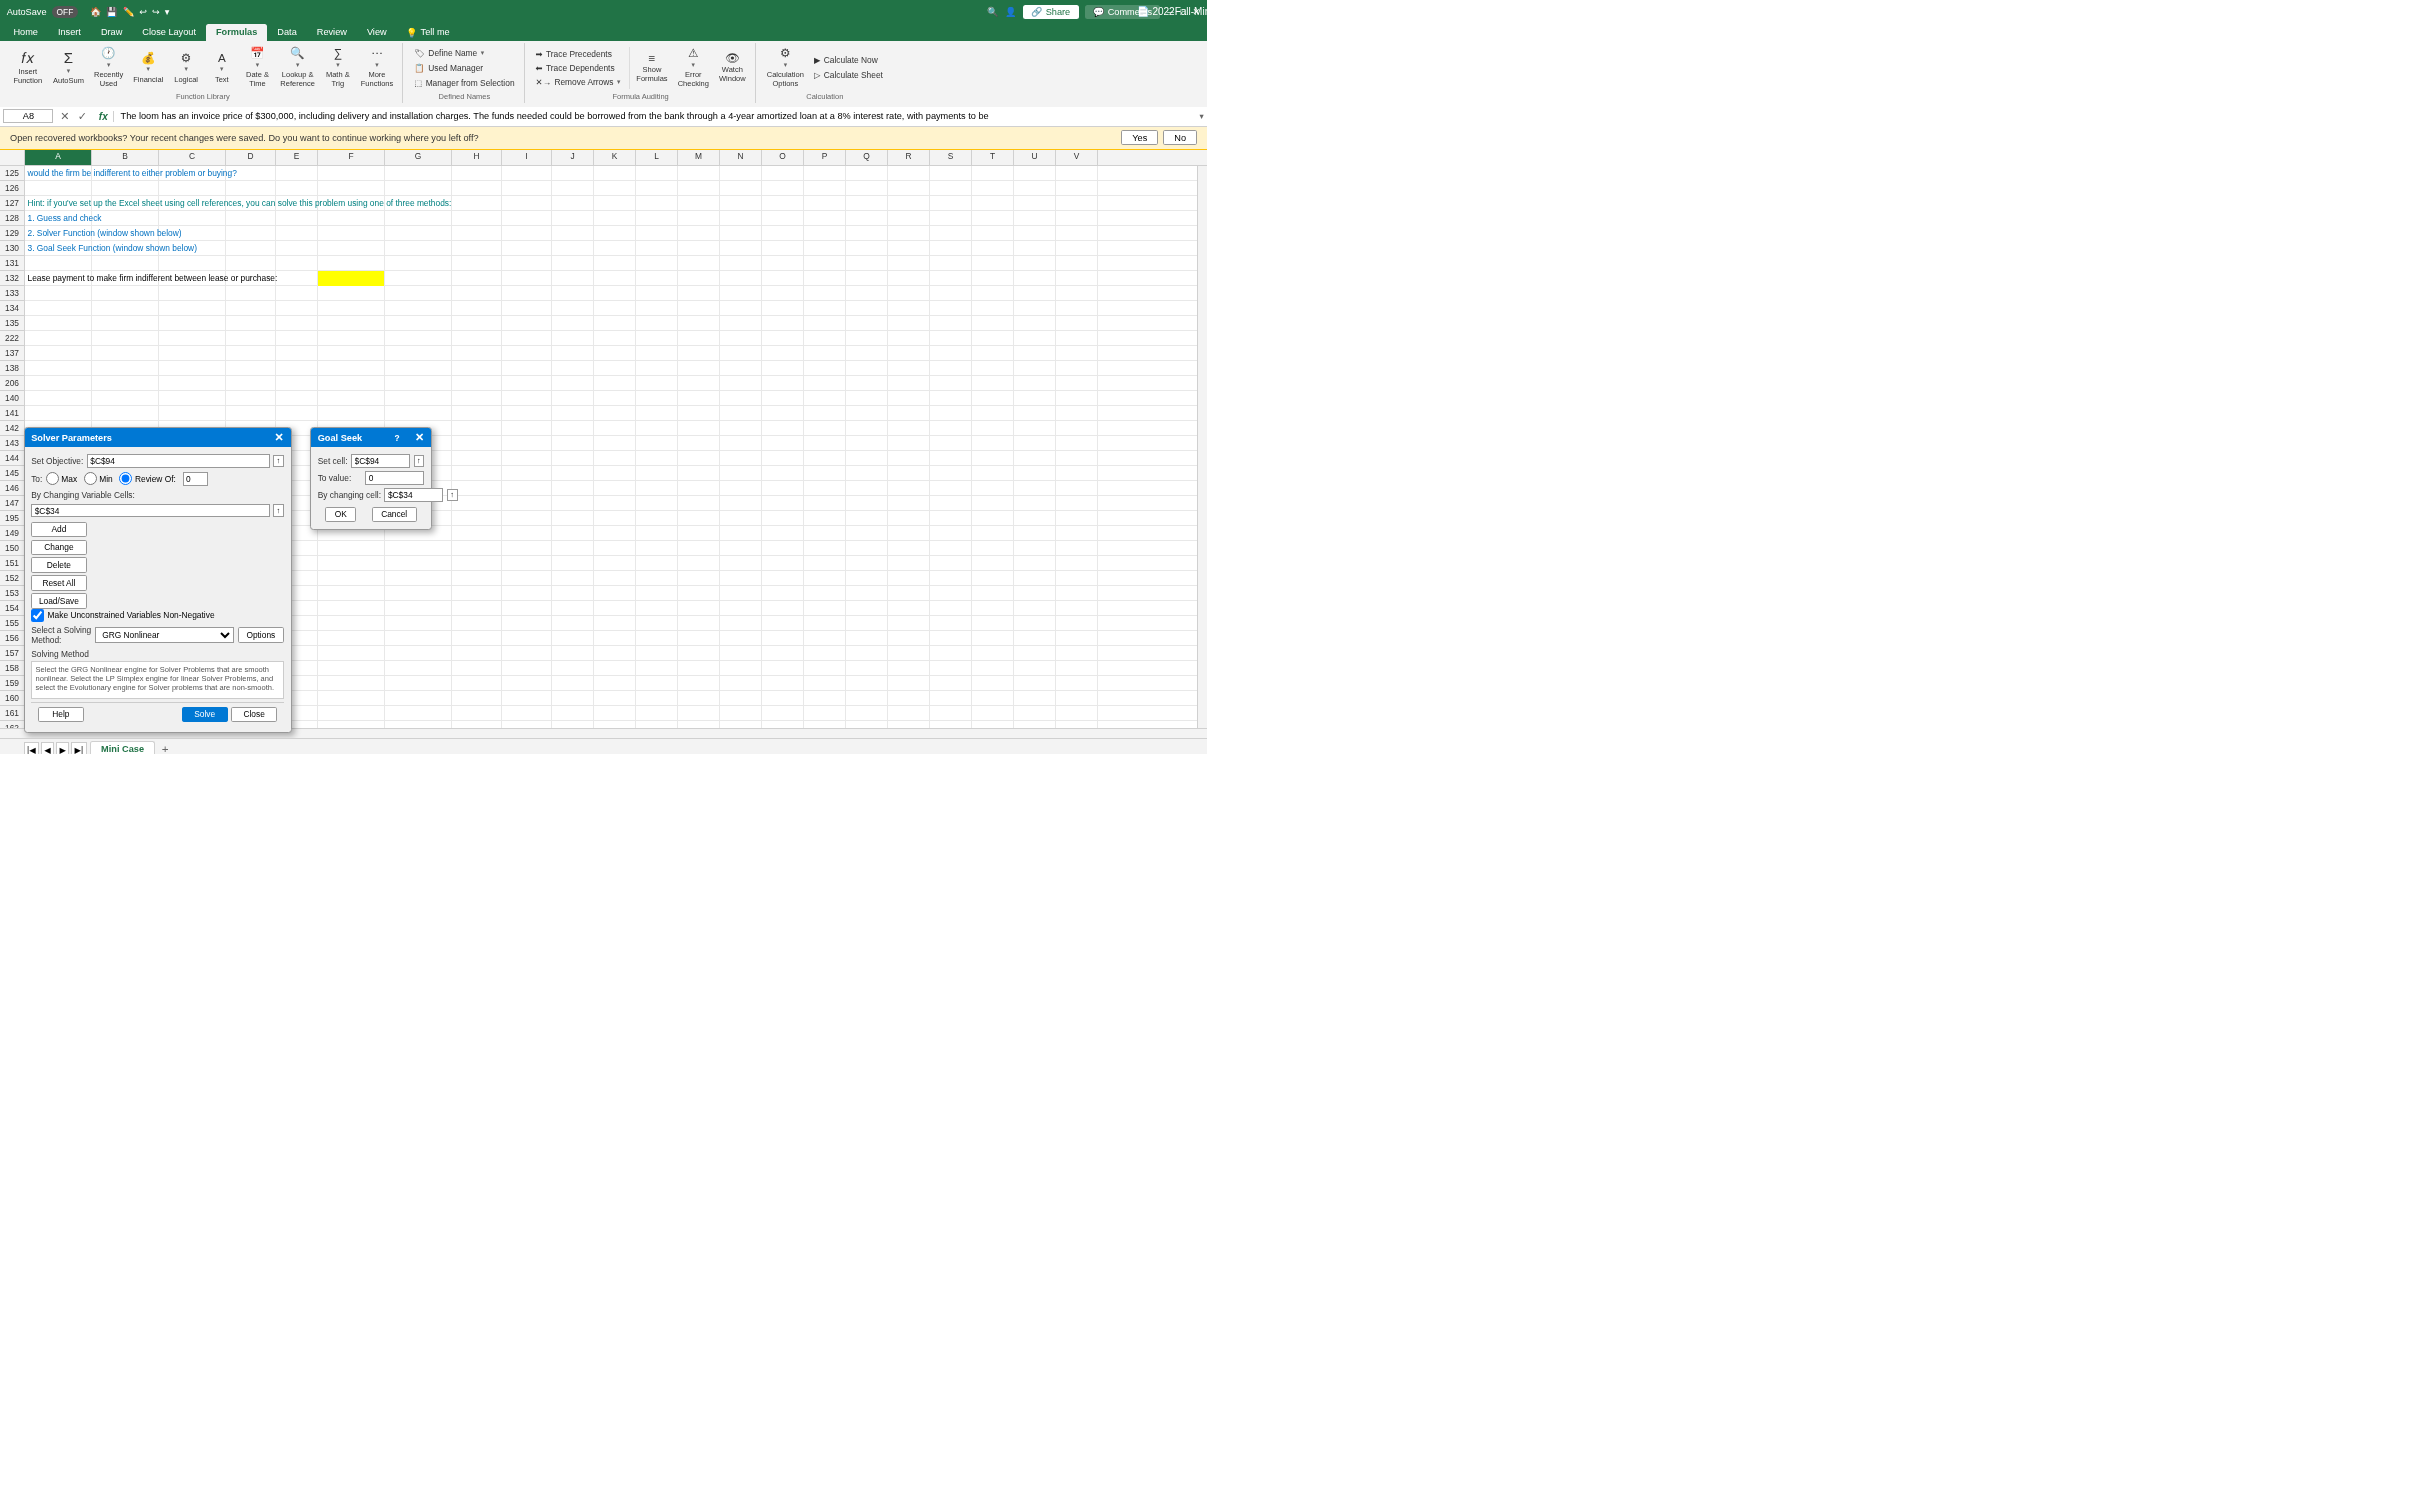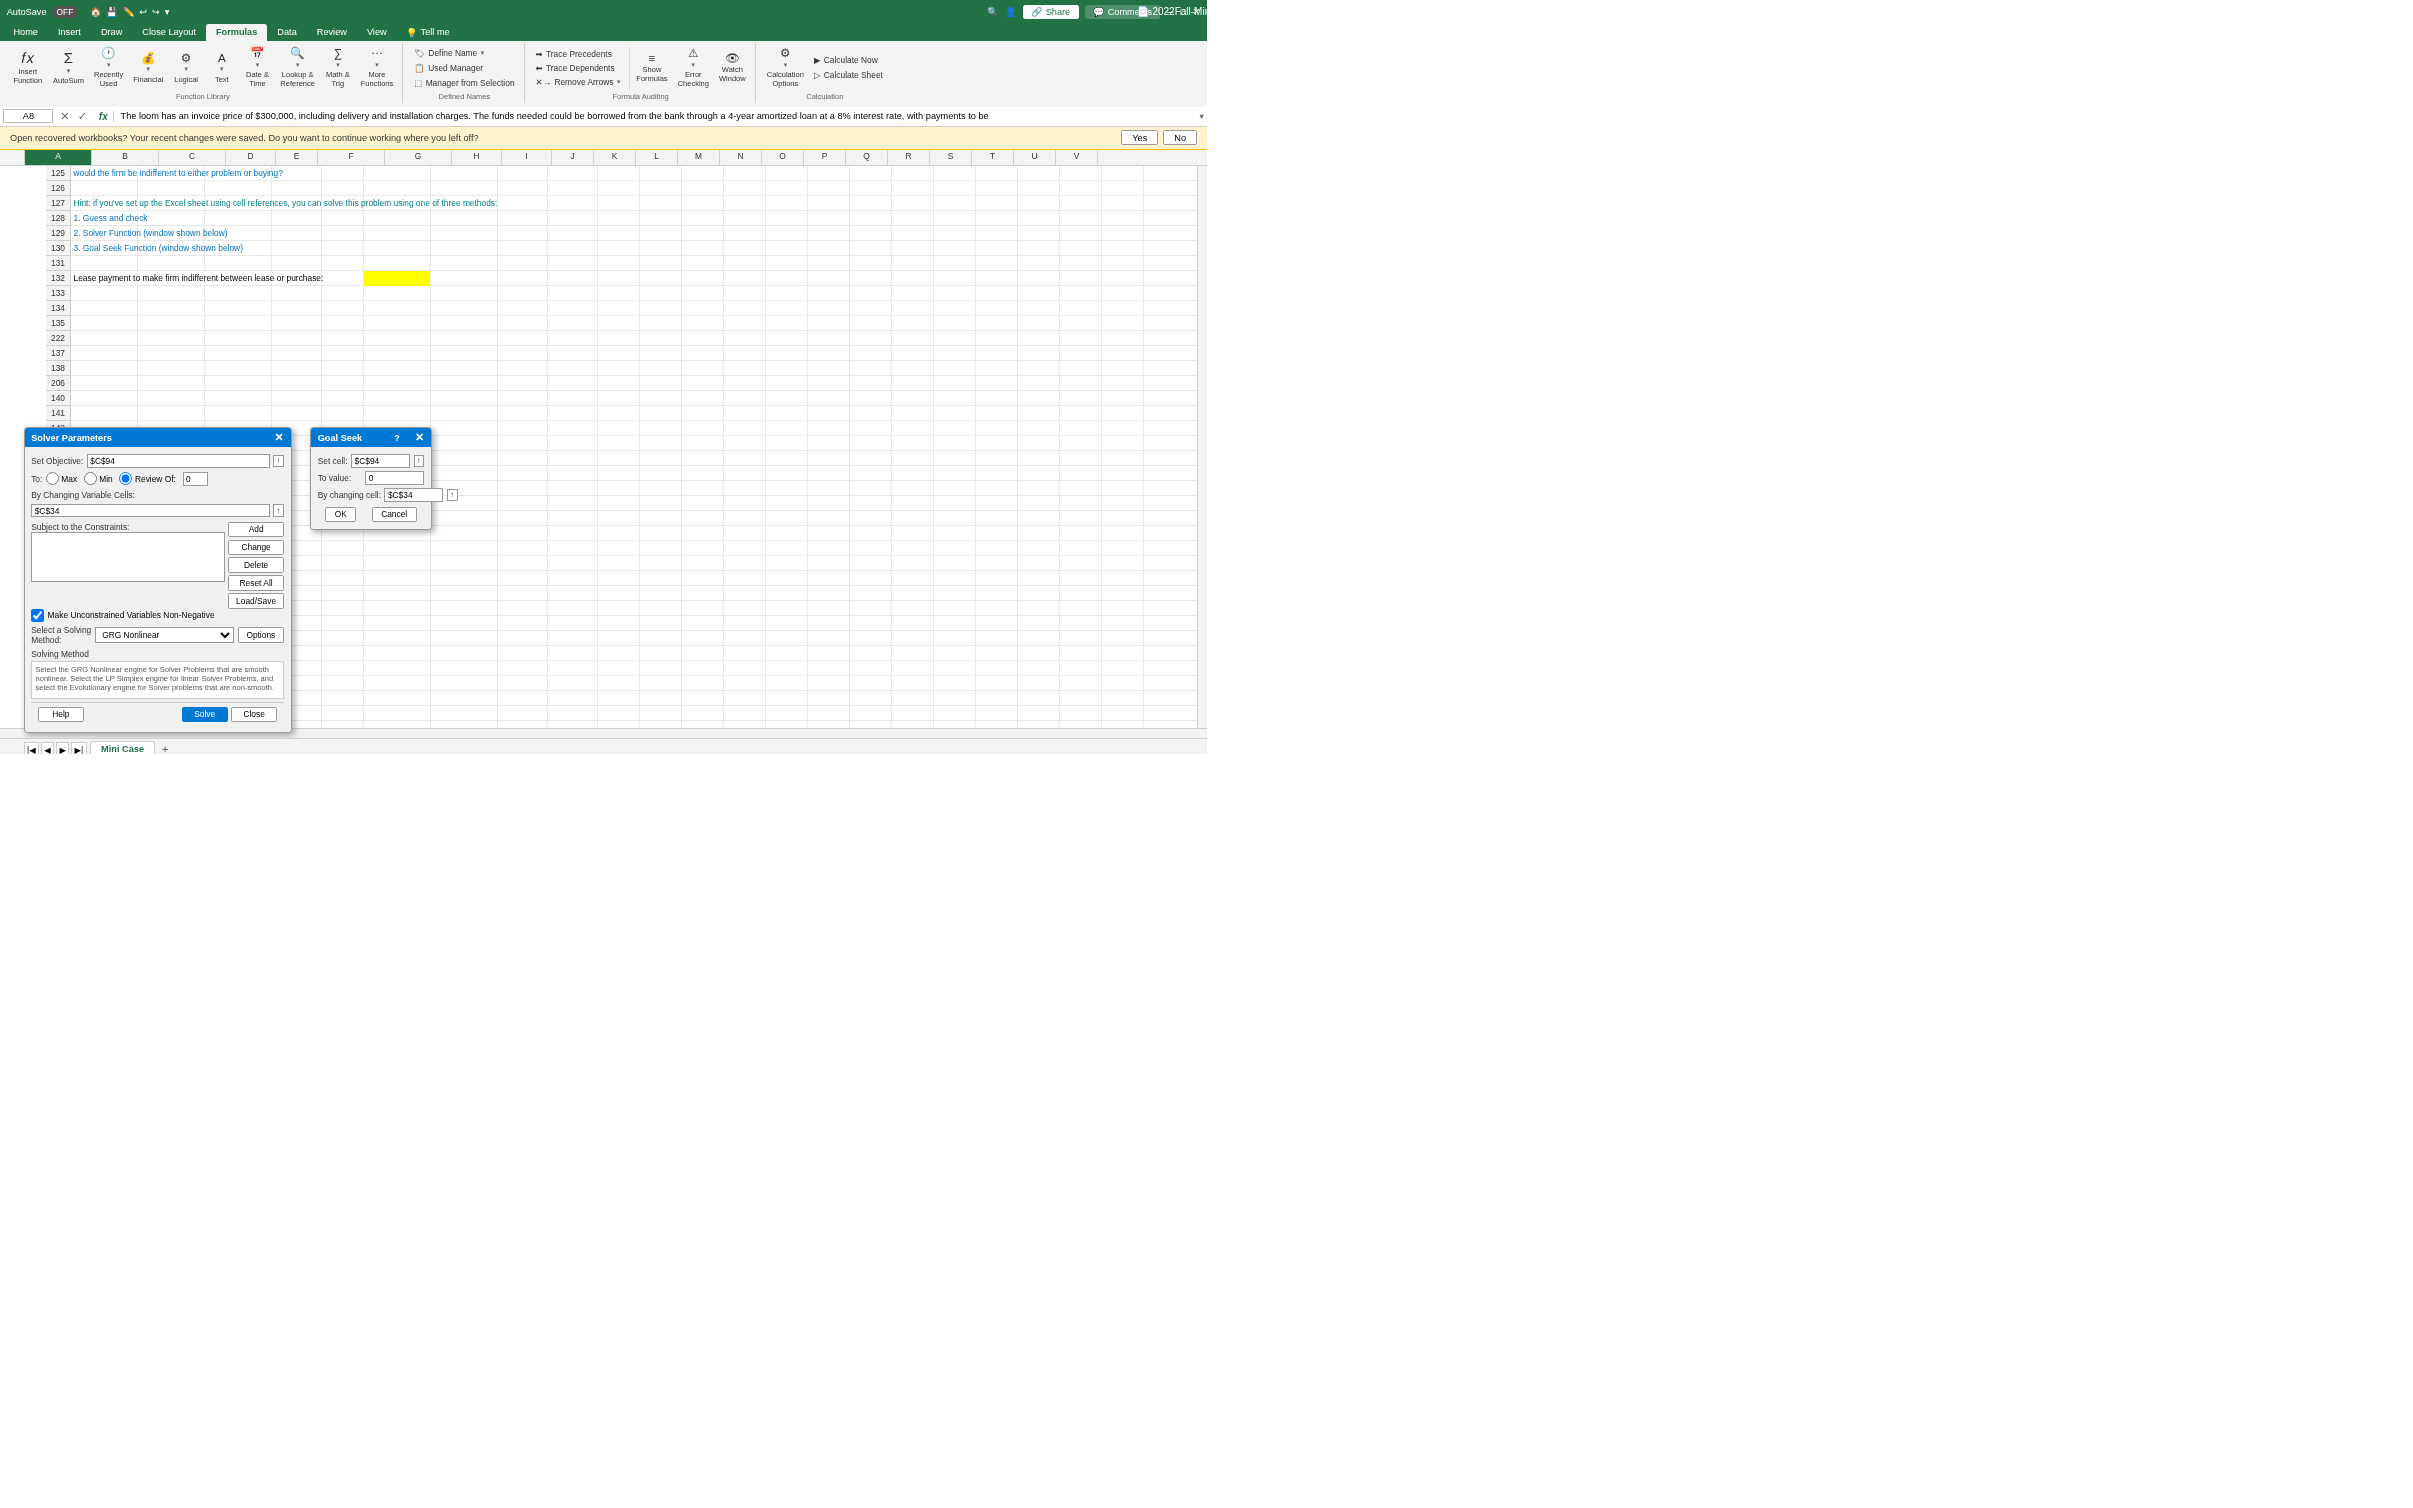--- a/index.html
+++ b/index.html
@@ -514,21 +514,21 @@
     <div class="col-header cw-other">O</div>
     <div class="col-header cw-other">P</div>
     <div class="col-header cw-other">Q</div>
     <div class="col-header cw-other">R</div>
     <div class="col-header cw-other">S</div>
     <div class="col-header cw-other">T</div>
     <div class="col-header cw-other">U</div>
     <div class="col-header cw-other">V</div>
   </div>
 
-  <div style="display:flex;flex:1;overflow:hidden;padding-left:46px;">
+  <div style="display:flex;flex:1;overflow:hidden;">
     <div class="row-nums" id="row-nums-container">
         <div class="row-num">125</div>
         <div class="row-num">126</div>
         <div class="row-num">127</div>
         <div class="row-num">128</div>
         <div class="row-num">129</div>
         <div class="row-num">130</div>
         <div class="row-num">131</div>
         <div class="row-num">132</div>
         <div class="row-num">133</div>
@@ -1516,24 +1516,20 @@
           </div>
         </div>
         <div class="dialog-row">
           <span class="dialog-label">By Changing Variable Cells:</span>
         </div>
         <div class="dialog-row">
           <input class="dialog-input" value="$C$34" style="flex: 1 1 0%;">
           <button class="dialog-expand-btn">↑</button>
         </div>
         <div style="display:flex;gap:3.4px;">
-          <div style="flex:1;">
-            <div class="dialog-label">Subject to the Constraints:</div>
-            <div class="constraints-box"></div>
-          </div>
           <div class="dialog-btn-col">
             <button class="dialog-btn">Add</button>
             <button class="dialog-btn">Change</button>
             <button class="dialog-btn">Delete</button>
             <button class="dialog-btn">Reset All</button>
             <button class="dialog-btn">Load/Save</button>
           </div>
         </div>
         <div class="checkbox-row">
           <input type="checkbox" checked="" style="">

